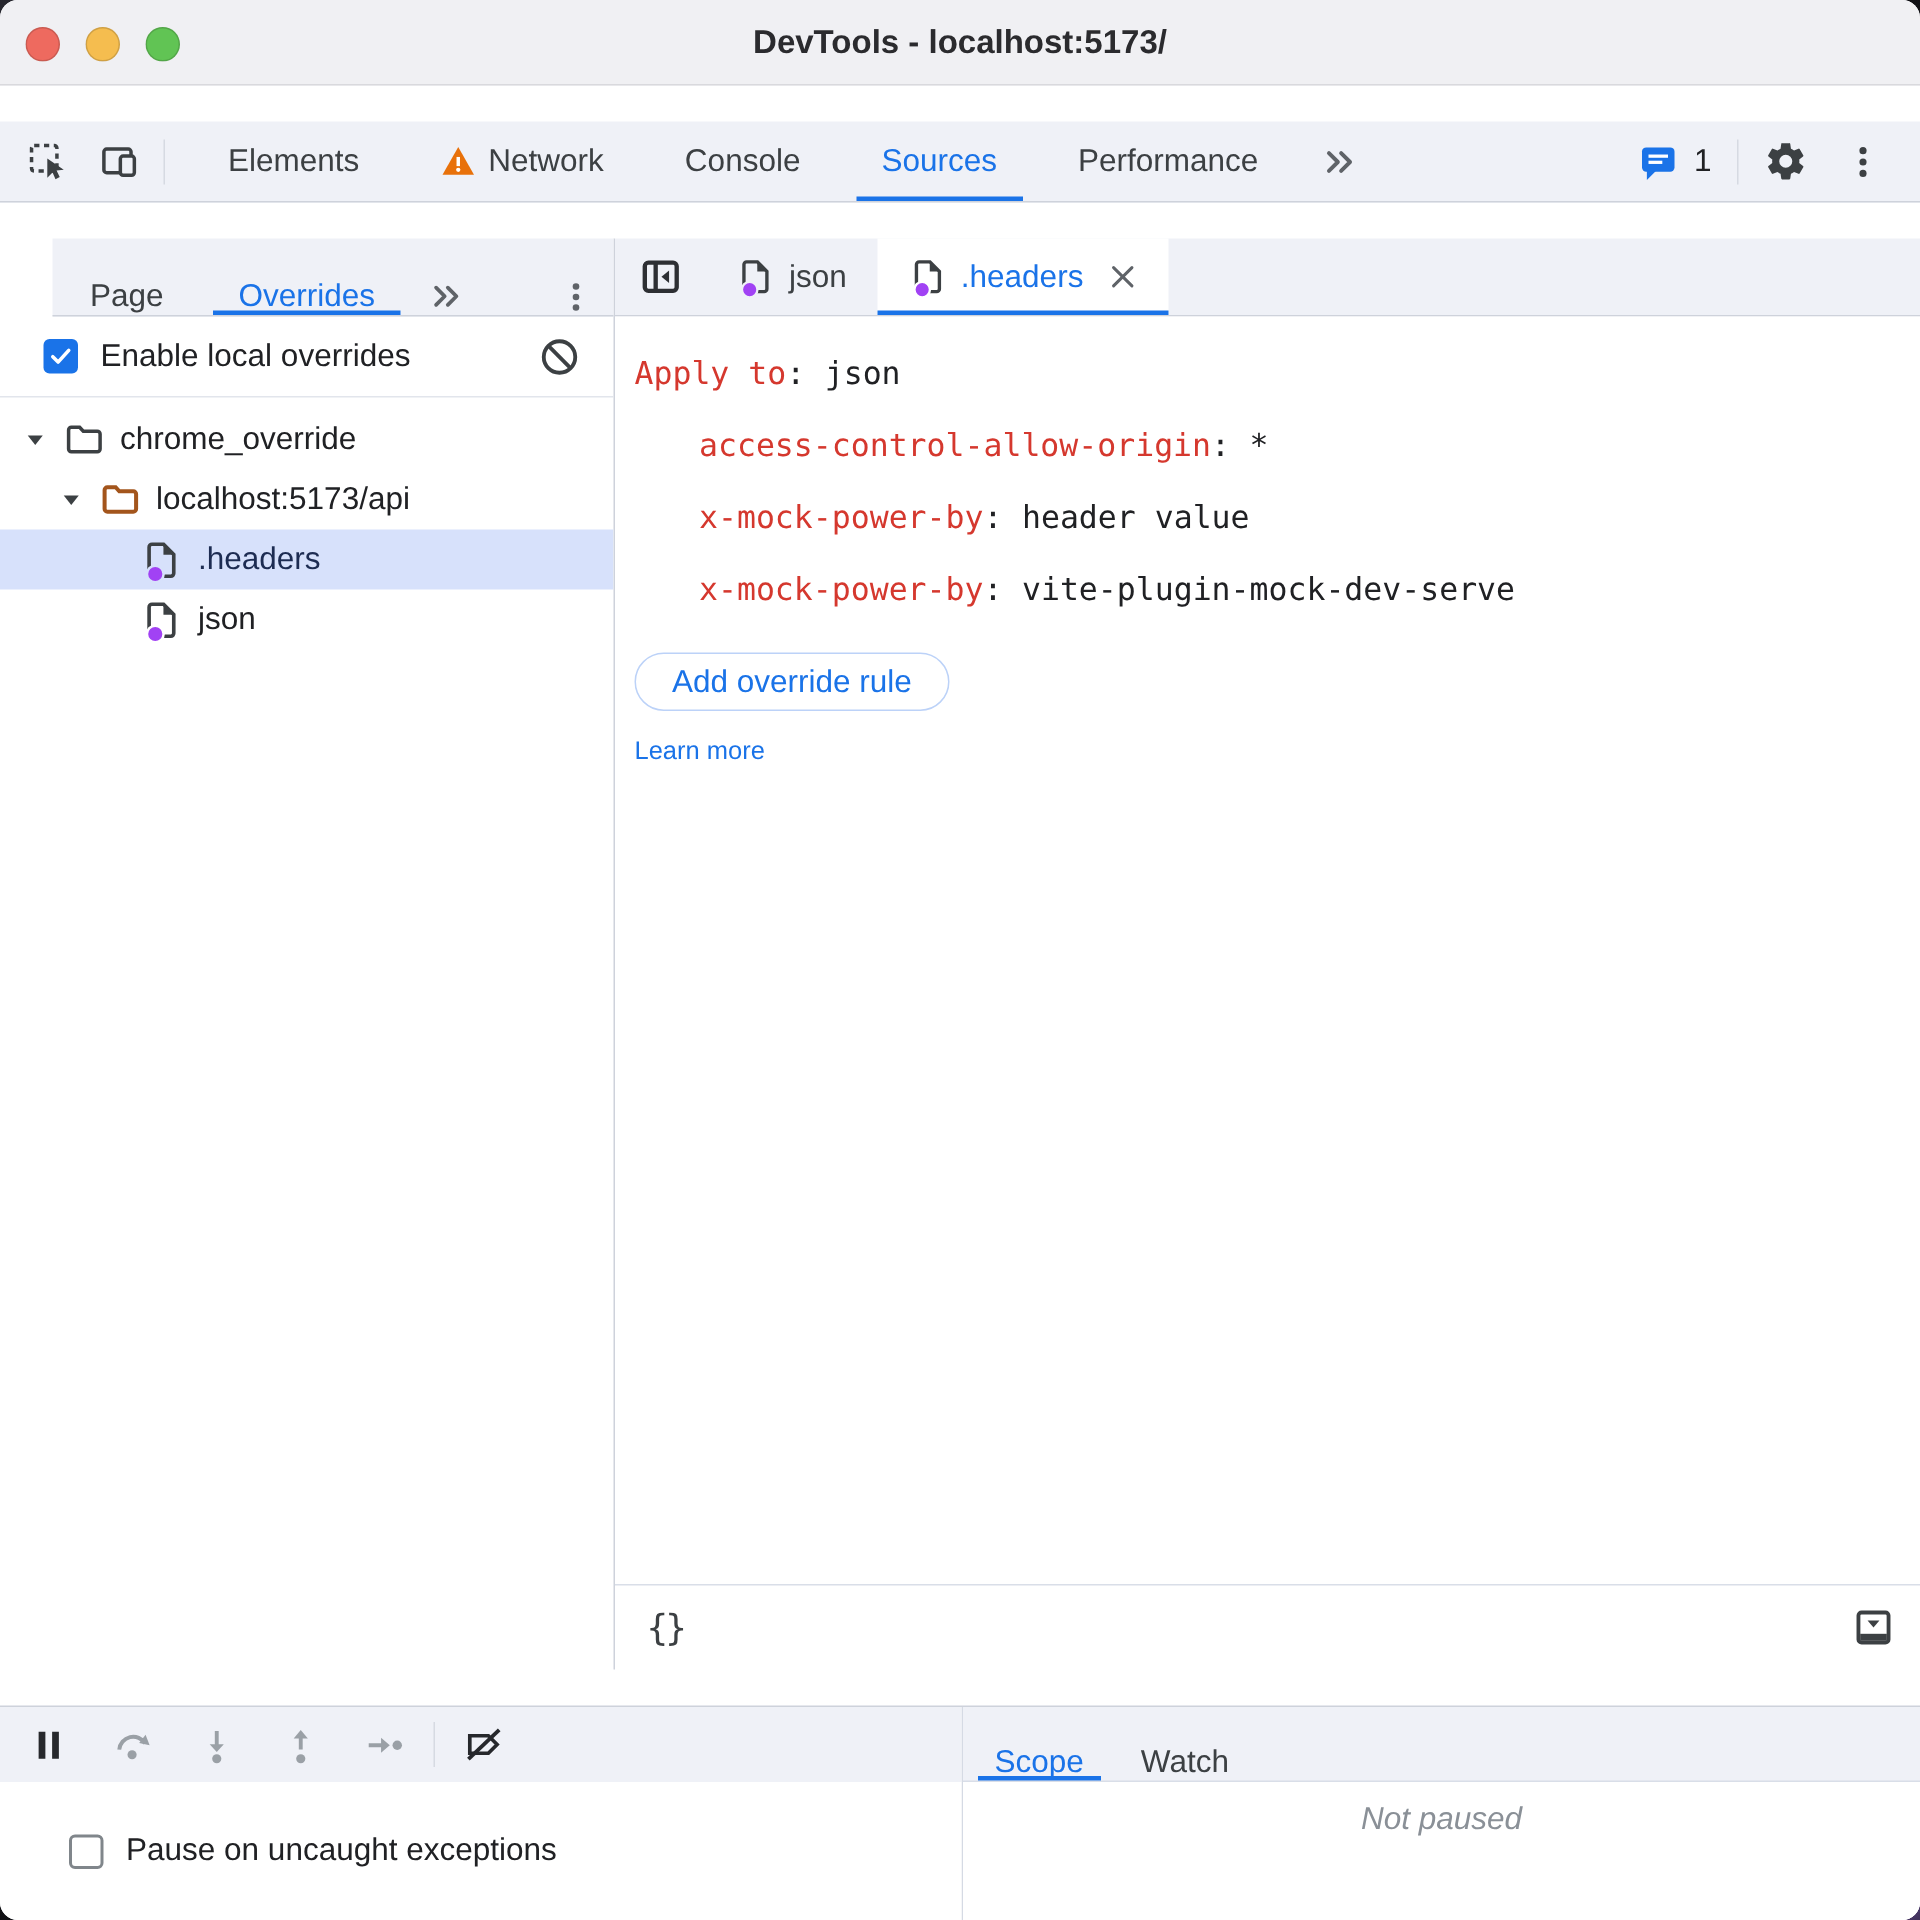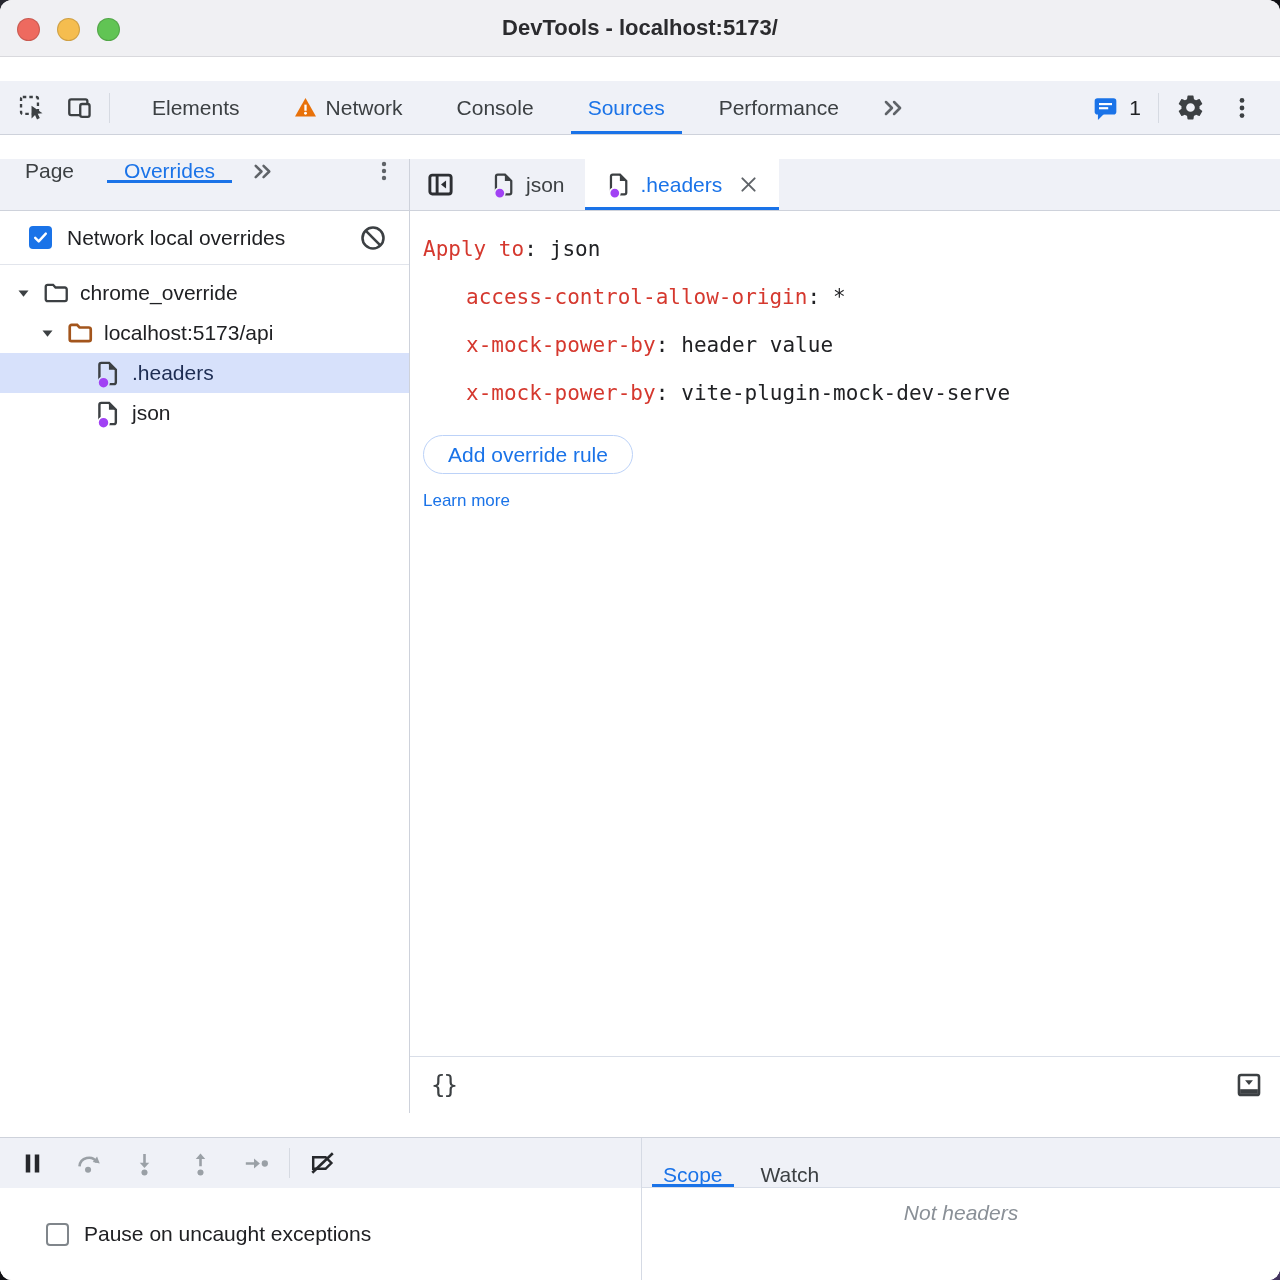--- a/index.html
+++ b/index.html
@@ -42,21 +42,21 @@
   .tab.active::after{content:""; position:absolute; left:10px; right:10px; bottom:0; height:3px; background:var(--accent);}
   .more-tabs{display:flex; align-items:center; padding:0 14px; cursor:pointer;}
   .tb-right{margin-left:auto; display:flex; align-items:center; padding-right:12px;}
   .msg-group{display:flex; align-items:center; gap:10px; padding:0 12px; cursor:pointer;}
   .msg-count{font-size:21px; color:var(--txt);}
   .tb-right .icon-btn{width:52px; height:100%;}
 
   
   .content-row{flex:1 1 auto; display:flex; min-height:0;}
   .sidebar{width:410px; flex:0 0 410px; border-right:1px solid var(--border); display:flex; flex-direction:column; background:#fff;}
-  .pane-tabs{height:52px; background:var(--bar); border-bottom:1px solid var(--border); display:flex; align-items:flex-start; flex:0 0 auto;}
+  .pane-tabs{height:52px; background:var(--bar); border-bottom:1px solid var(--border); display:flex; align-items:flex-end; flex:0 0 auto;margin-left:35px;}
   .pane-tab{display:flex; align-items:center; padding:0 25px; font-size:21px; color:var(--txt2); position:relative; cursor:pointer;}
   .pane-tab.active{color:var(--accent);}
   .pane-tab.active::after{content:""; position:absolute; left:8px; right:8px; bottom:0; height:3px; background:var(--accent);}
   .pane-tabs .more-tabs{padding:0 10px;}
   .pane-kebab{margin-left:auto; width:48px;}
 
   .override-row{height:54px; border-bottom:1px solid var(--lborder); display:flex; align-items:center; padding:0 22px 0 29px; flex:0 0 auto;}
   .checkbox{width:23px; height:23px; border-radius:4px; flex:0 0 auto;}
   .checkbox.checked{background:var(--accent); display:flex; align-items:center; justify-content:center;}
   .checkbox.unchecked{border:2px solid #80868b; background:#fff;}
@@ -246,21 +246,21 @@
           </span>
         </div>
       </div>
 
       <div class="override-row">
         <div class="checkbox checked">
           <svg width="17" height="17" viewBox="0 0 24 24" fill="none" stroke="#fff" stroke-width="3.4" stroke-linecap="round" stroke-linejoin="round">
             <polyline points="4.5,12.5 9.5,17.5 19.5,6.5"></polyline>
           </svg>
         </div>
-        <span class="override-label">Network local overrides</span>
+        <span class="override-label">Enable local overrides</span>
         <div class="spacer"></div>
         <span>
           <svg width="28" height="28" viewBox="0 0 24 24" fill="none" stroke="#3c4043" stroke-width="2.2">
             <circle cx="12" cy="12" r="9"></circle>
             <line x1="5.7" y1="5.7" x2="18.3" y2="18.3"></line>
           </svg>
         </span>
       </div>
 
       <div class="tree">
@@ -456,16 +456,16 @@
 
     <div class="bottom-right">
       <div class="scope-tabs">
         <div class="pane-tab active">
           <span>Scope</span>
         </div>
         <div class="pane-tab">
           <span>Watch</span>
         </div>
       </div>
-      <div class="not-paused">Not headers</div>
+      <div class="not-paused">Not paused</div>
     </div>
   </div>
 </div>
 
 </body></html>

